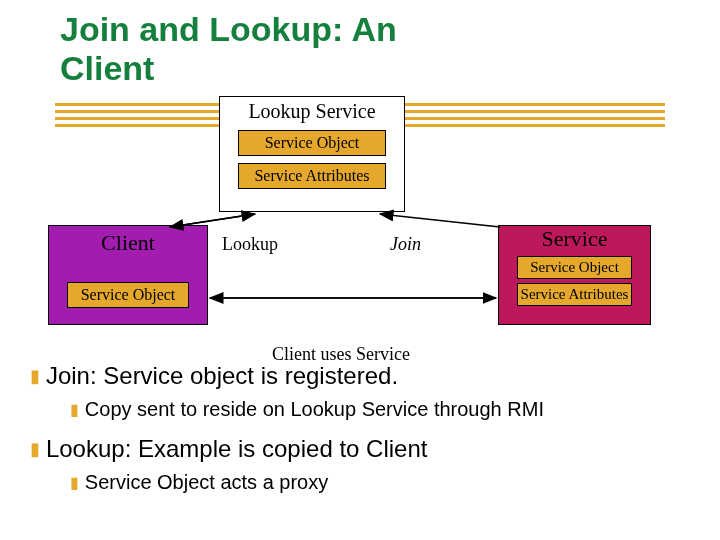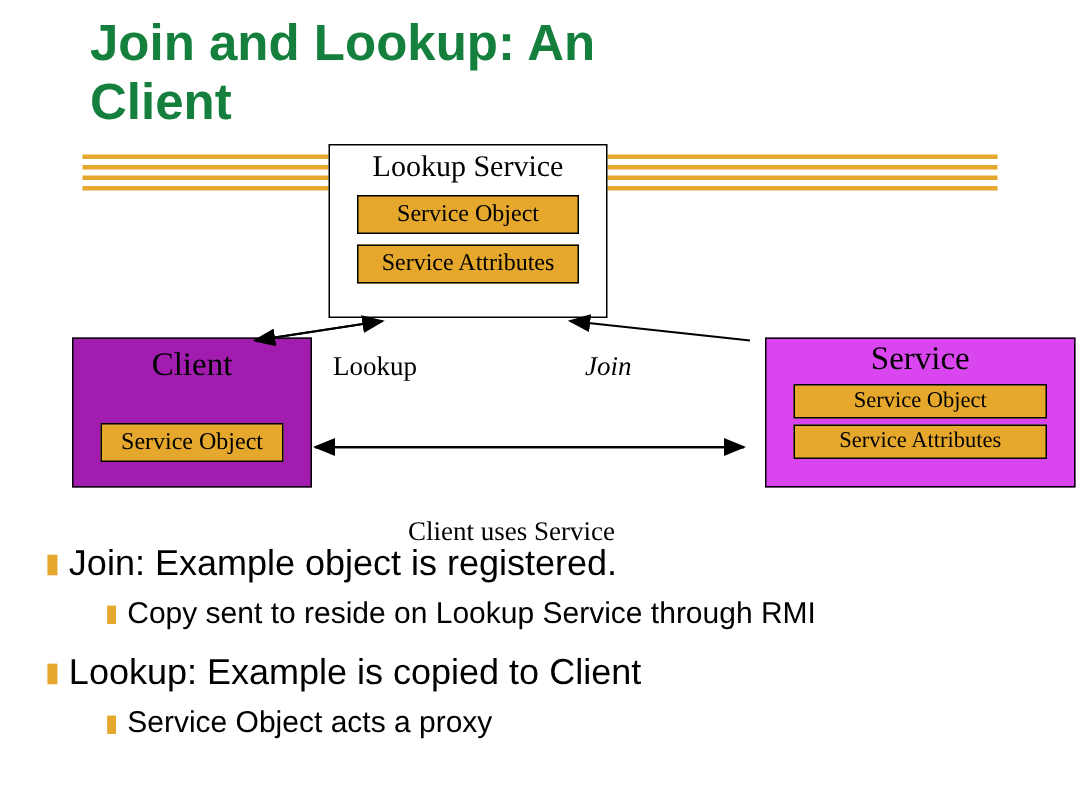--- a/index.html
+++ b/index.html
@@ -70,22 +70,22 @@
   }
   .client-inner {
     border: 1px solid #000;
     background: #e5a82c;
     font-family: "Times New Roman", serif;
     font-size: 16px;
     margin: 26px 18px 0;
     padding: 3px 0;
   }
   .service-outer {
-    left: 510px; top: 225px; width: 207px; height: 100px;
-    background: #d946ef;
+    left: 498px; top: 225px; width: 153px; height: 100px;
+    background: #be185d;
     z-index: 2;
   }
   .service-title {
     font-family: "Times New Roman", serif;
     font-size: 22px;
     padding-top: 0px;
   }
   .service-inner {
     border: 1px solid #000;
     background: #e5a82c;
@@ -171,17 +171,17 @@
   <line x1="500" y1="227" x2="380" y2="214" stroke="#000" stroke-width="1.5" marker-end="url(#ah)"></line>
   <line x1="210" y1="298" x2="496" y2="298" stroke="#000" stroke-width="1.5" marker-end="url(#ah)"></line>
   <line x1="496" y1="298" x2="210" y2="298" stroke="#000" stroke-width="1.5" marker-end="url(#ah)"></line>
 </svg>
 
 <div class="label" style="left:222px; top:234px;">Lookup</div>
 <div class="label" style="left:390px; top:234px;font-style:italic;">Join</div>
 <div class="label" style="left:272px; top:300px;margin-top:44px;">Client uses Service</div>
 
 <div class="bullets">
-  <div class="b1"><span class="zbul">▮</span><span>Join: Example object is registered.</span></div>
+  <div class="b1"><span class="zbul">▮</span><span>Join: Service object is registered.</span></div>
   <div class="b2"><span class="ybul">▮</span><span>Copy sent to reside on Lookup Service through RMI</span></div>
   <div class="b1"><span class="zbul">▮</span><span>Lookup: Example is copied to Client</span></div>
   <div class="b2"><span class="ybul">▮</span><span>Service Object acts a proxy</span></div>
 </div>
 
 </body></html>

